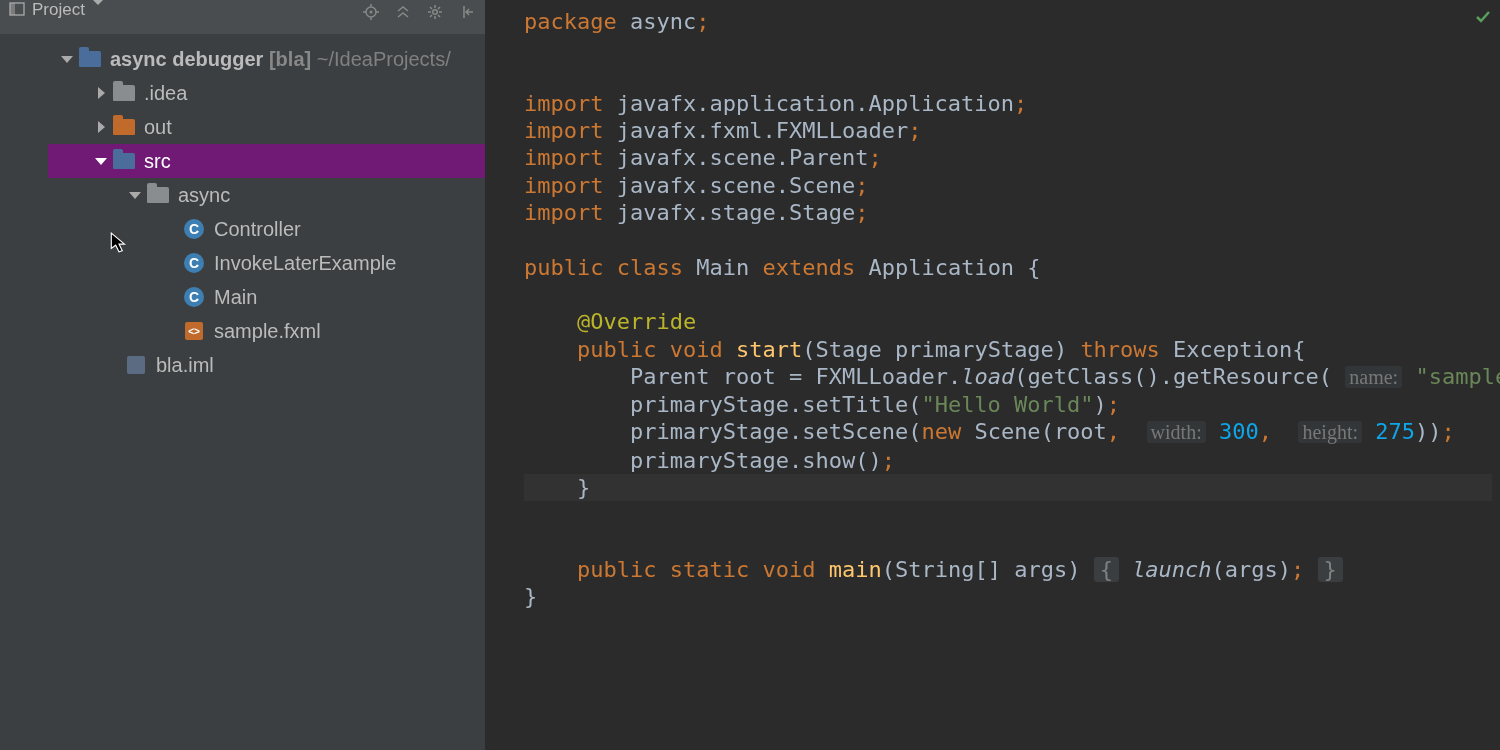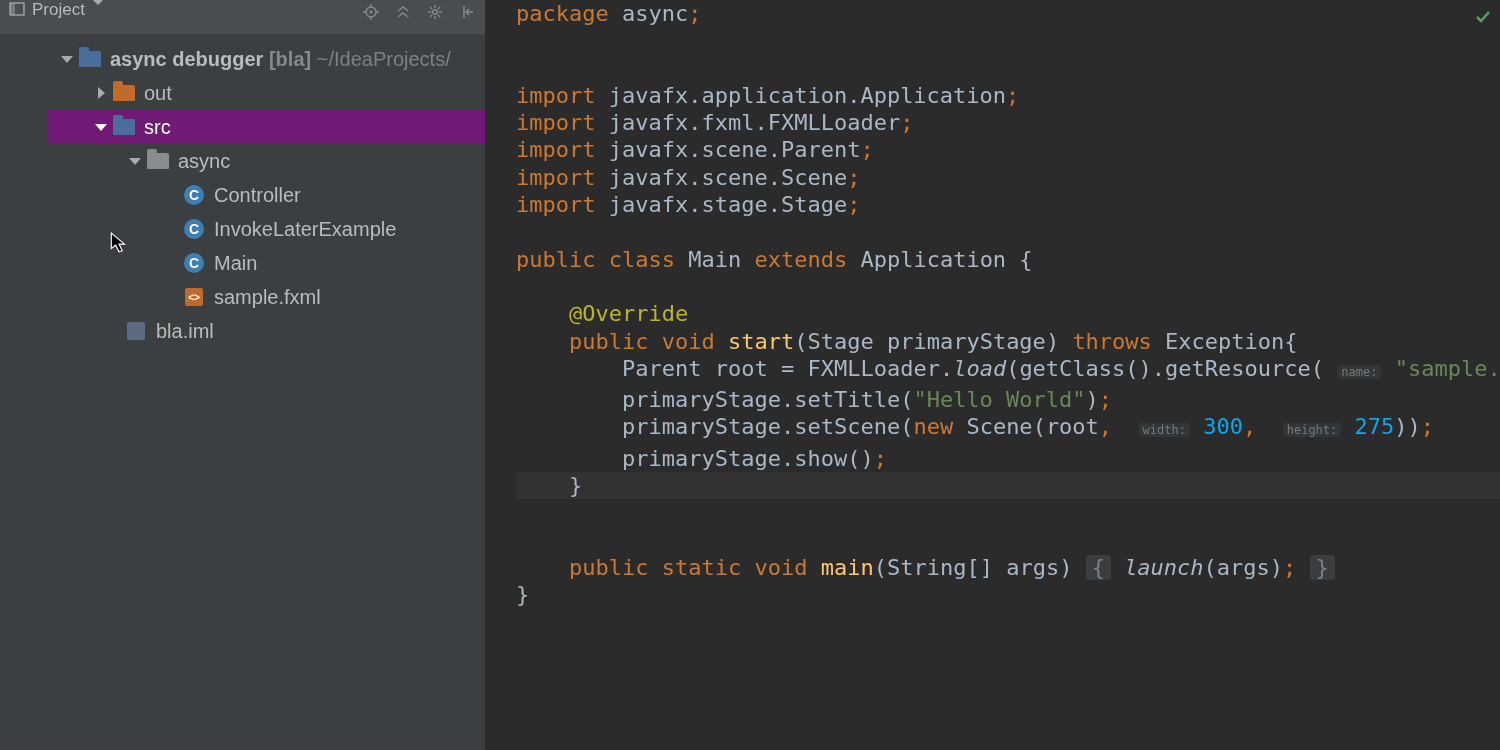--- a/index.html
+++ b/index.html
@@ -112,29 +112,29 @@
     background:#2b2b2b;
     position:relative;
     padding:0 0 0 30px;
     font-size:22px;
     line-height:27.3px;
     overflow:hidden;
   }
   .gutter-check{
     position:absolute; top:6px; right:8px; color:#3f8b3f; font-size:20px;
   }
-  pre.code { margin:0; font-family:"Menlo","Consolas",monospace; white-space:pre; }
+  pre.code { margin:8px; font-family:"Menlo","Consolas",monospace; white-space:pre; }
   .kw   { color:#cc7832; }
   .id   { color:#a9b7c6; }
   .func { color:#ffc66d; }
   .str  { color:#6a8759; }
   .num  { color:#0ea5e9; }
   .ann  { color:#bbb529; }
   .it   { font-style:italic; }
-  .hint { color:#787878; background:#333638; padding:0 4px; border-radius:3px; font-size:12px;}
+  .hint { color:#787878; background:#333638; padding:0 4px; border-radius:3px; font-size:20px;font-family:Liberation Serif, serif;}
   .fold { color:#808080; background:#3b3e40; padding:0 6px; border-radius:3px; }
   .caret-line { background:#323232; display:inline-block; width:100%; }
 </style>
 </head>
 <body>
 
 <div class="main">
 
   <div class="sidebar">
     <div class="sidebar-header">
@@ -196,20 +196,30 @@
         <span class="ficon">
             <span class="folder blue"></span>
           </span>
         <span class="node-label">
           <span class="bold">async debugger</span>
           <span class="bold tag">[bla]</span>
           <span class="path">~/IdeaProjects/</span>
         </span>
       </div>
 
+      <div class="row">
+        <span class="ind" style="width:44px"></span>
+        <span class="tw">
+            <span class="tri-right"></span>
+          </span>
+        <span class="ficon">
+            <span class="folder"></span>
+          </span>
+        <span class="node-label">.idea</span>
+      </div>
 
       <div class="row">
         <span class="ind" style="width:44px"></span>
         <span class="tw">
             <span class="tri-right"></span>
           </span>
         <span class="ficon">
             <span class="folder orange"></span>
           </span>
         <span class="node-label">out</span>

